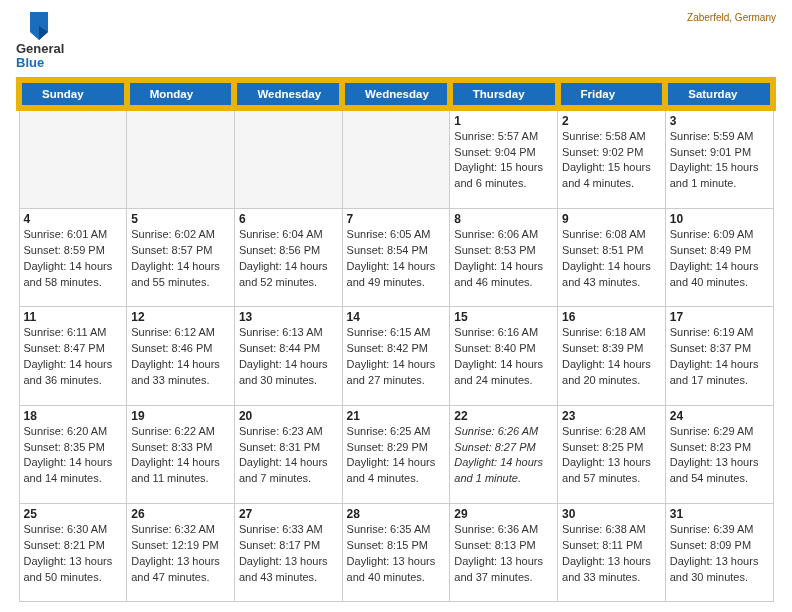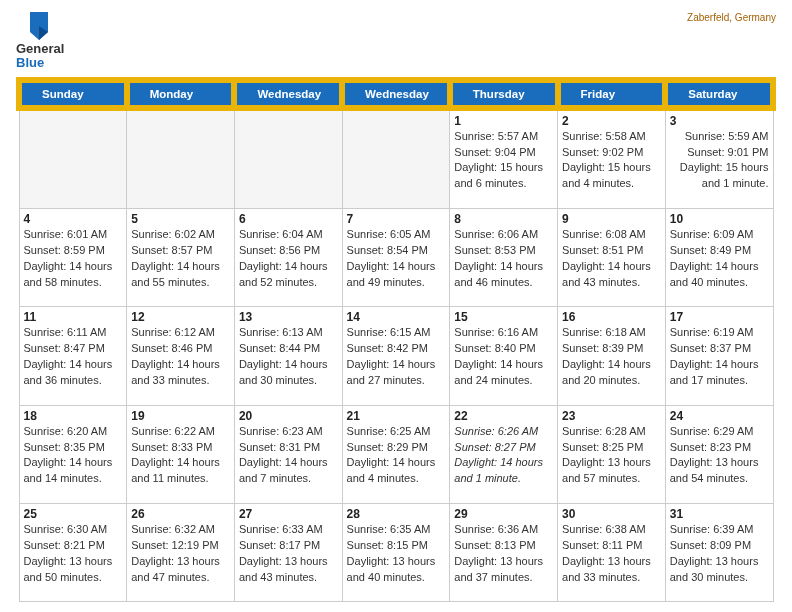--- a/index.html
+++ b/index.html
@@ -158,21 +158,21 @@
           </td>
           <td>
             <span class="day-num">2</span>
             <div class="day-info" style="white-space: pre-line;">Sunrise: 5:58 AM
 Sunset: 9:02 PM
 Daylight: 15 hours
 and 4 minutes.</div>
           </td>
           <td>
             <span class="day-num">3</span>
-            <div class="day-info" style="white-space: pre-line; text-align: right;">Sunrise: 5:59 AM
+            <div class="day-info" style="white-space: pre-line;">Sunrise: 5:59 AM
 Sunset: 9:01 PM
 Daylight: 15 hours
 and 1 minute.</div>
           </td>
         </tr>
         <tr>
           <td>
             <span class="day-num">4</span>
             <div class="day-info" style="white-space: pre-line;">Sunrise: 6:01 AM
 Sunset: 8:59 PM

